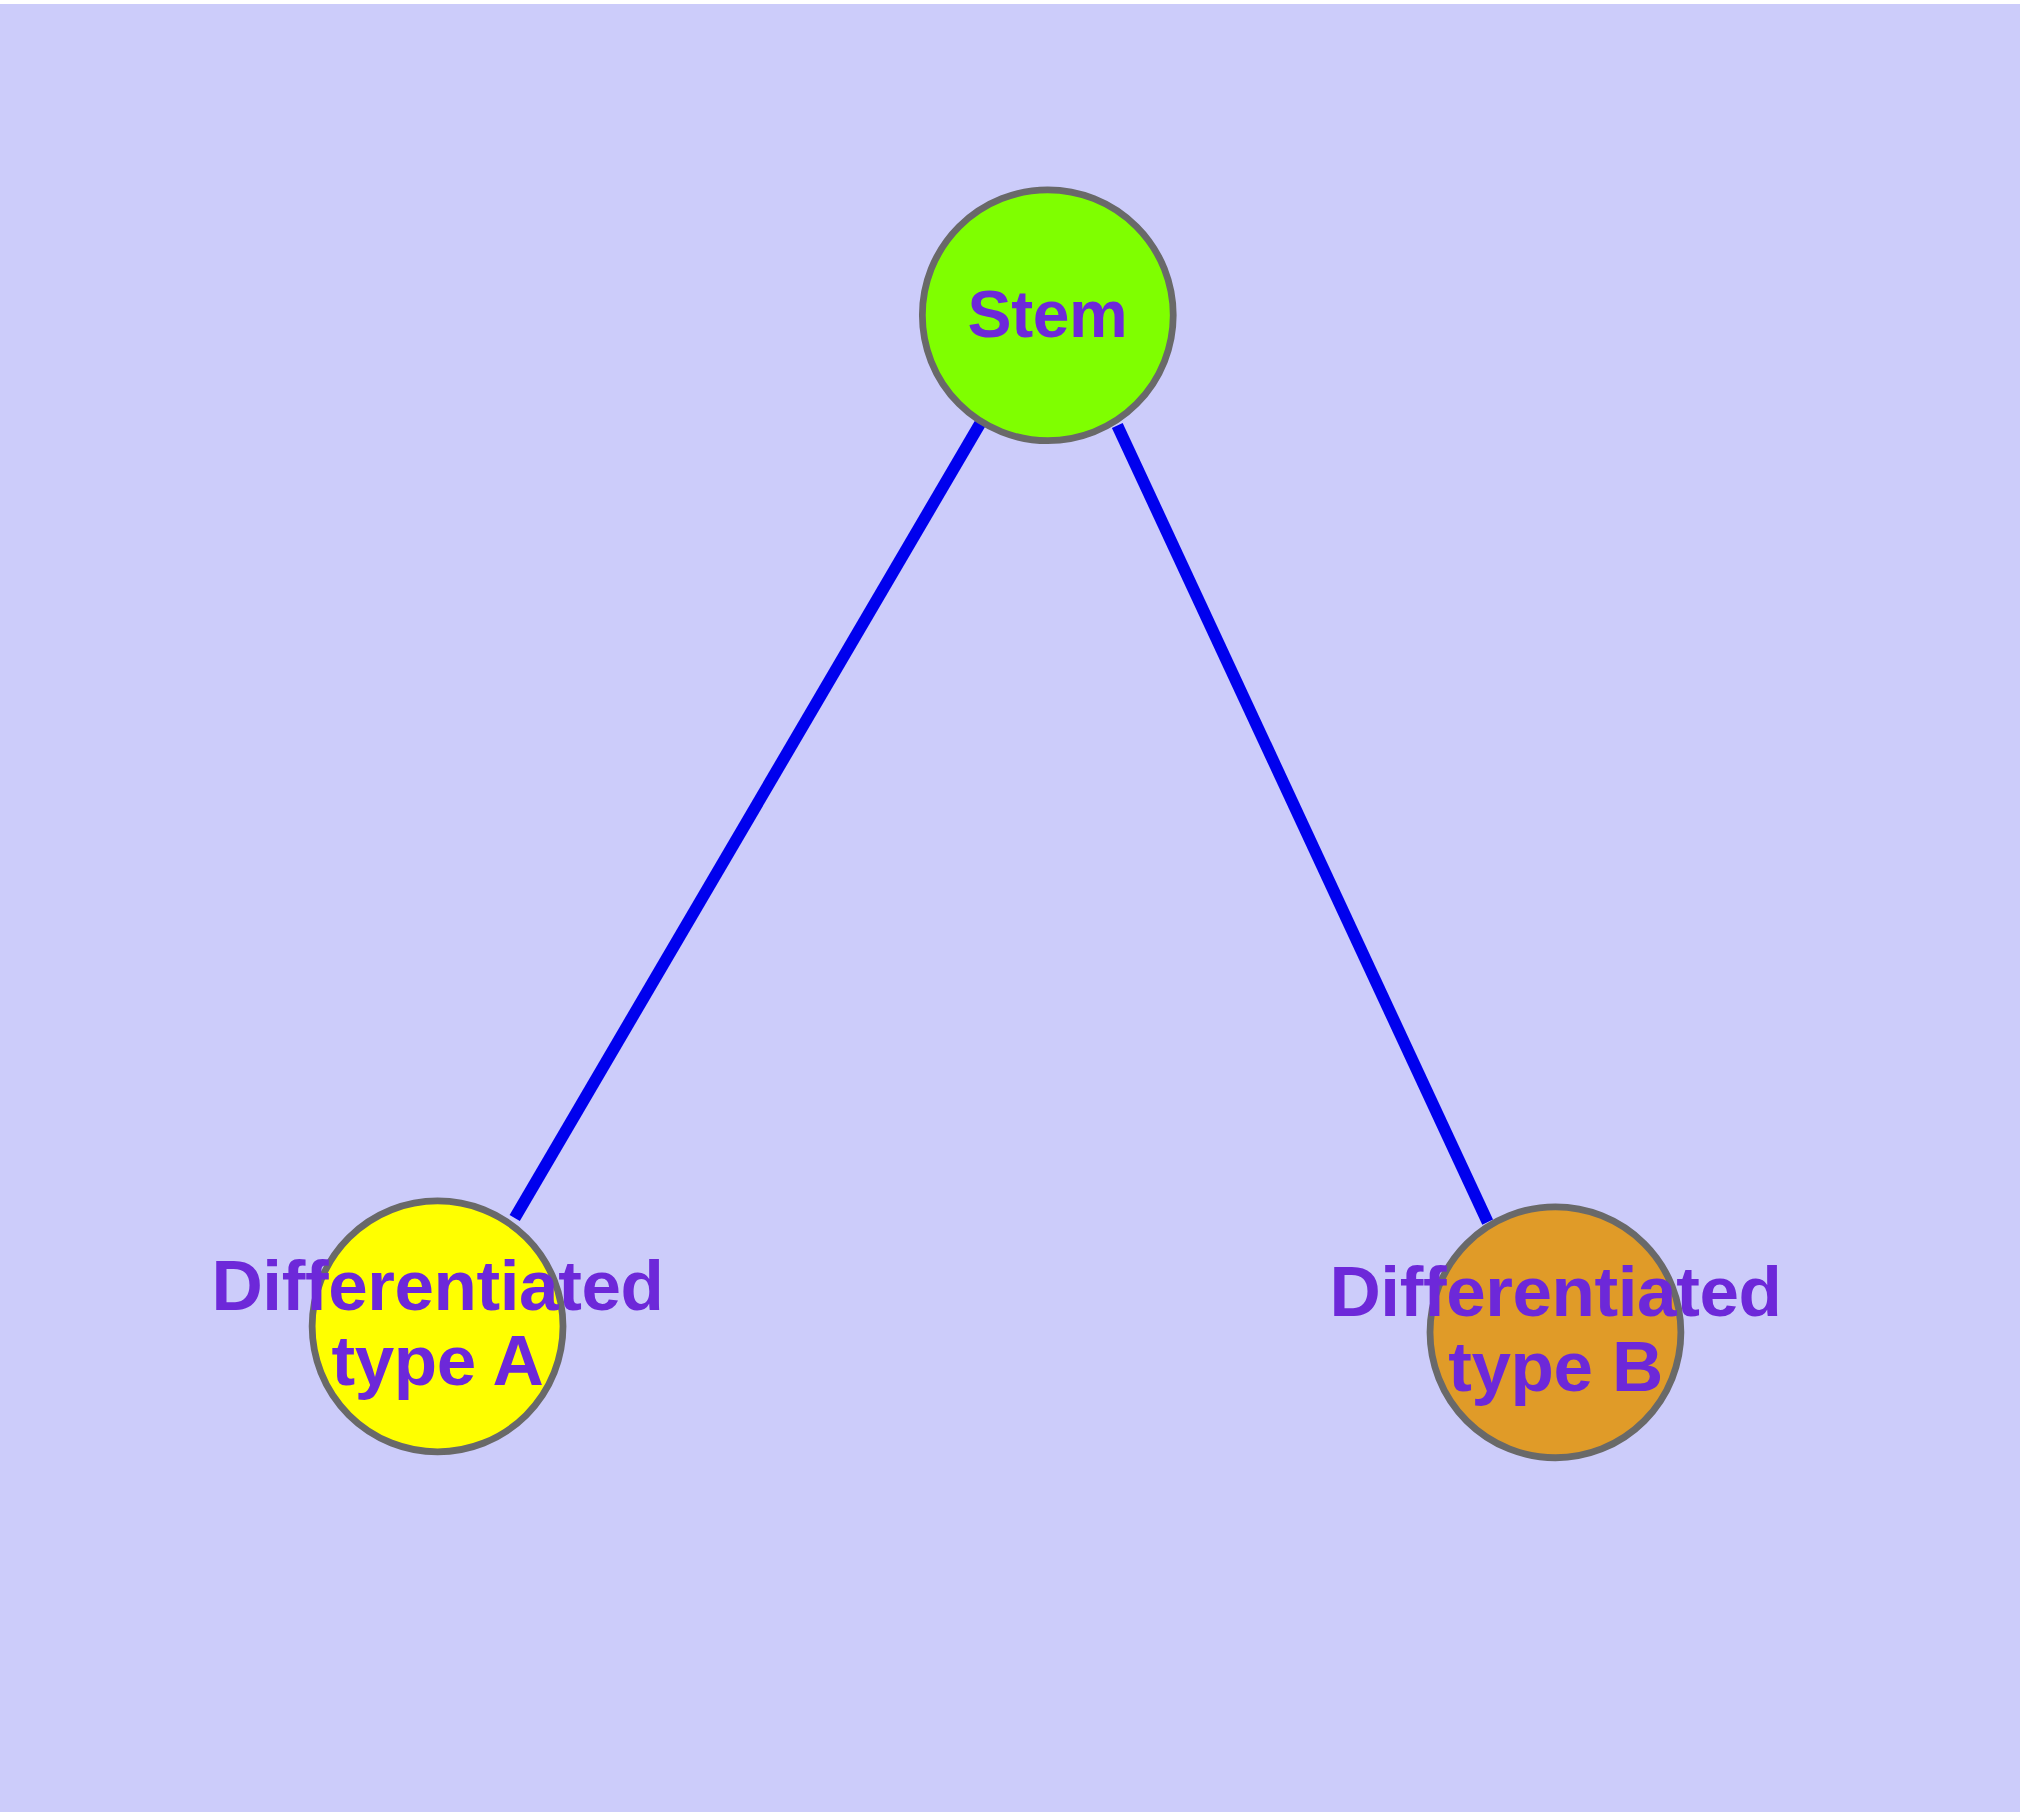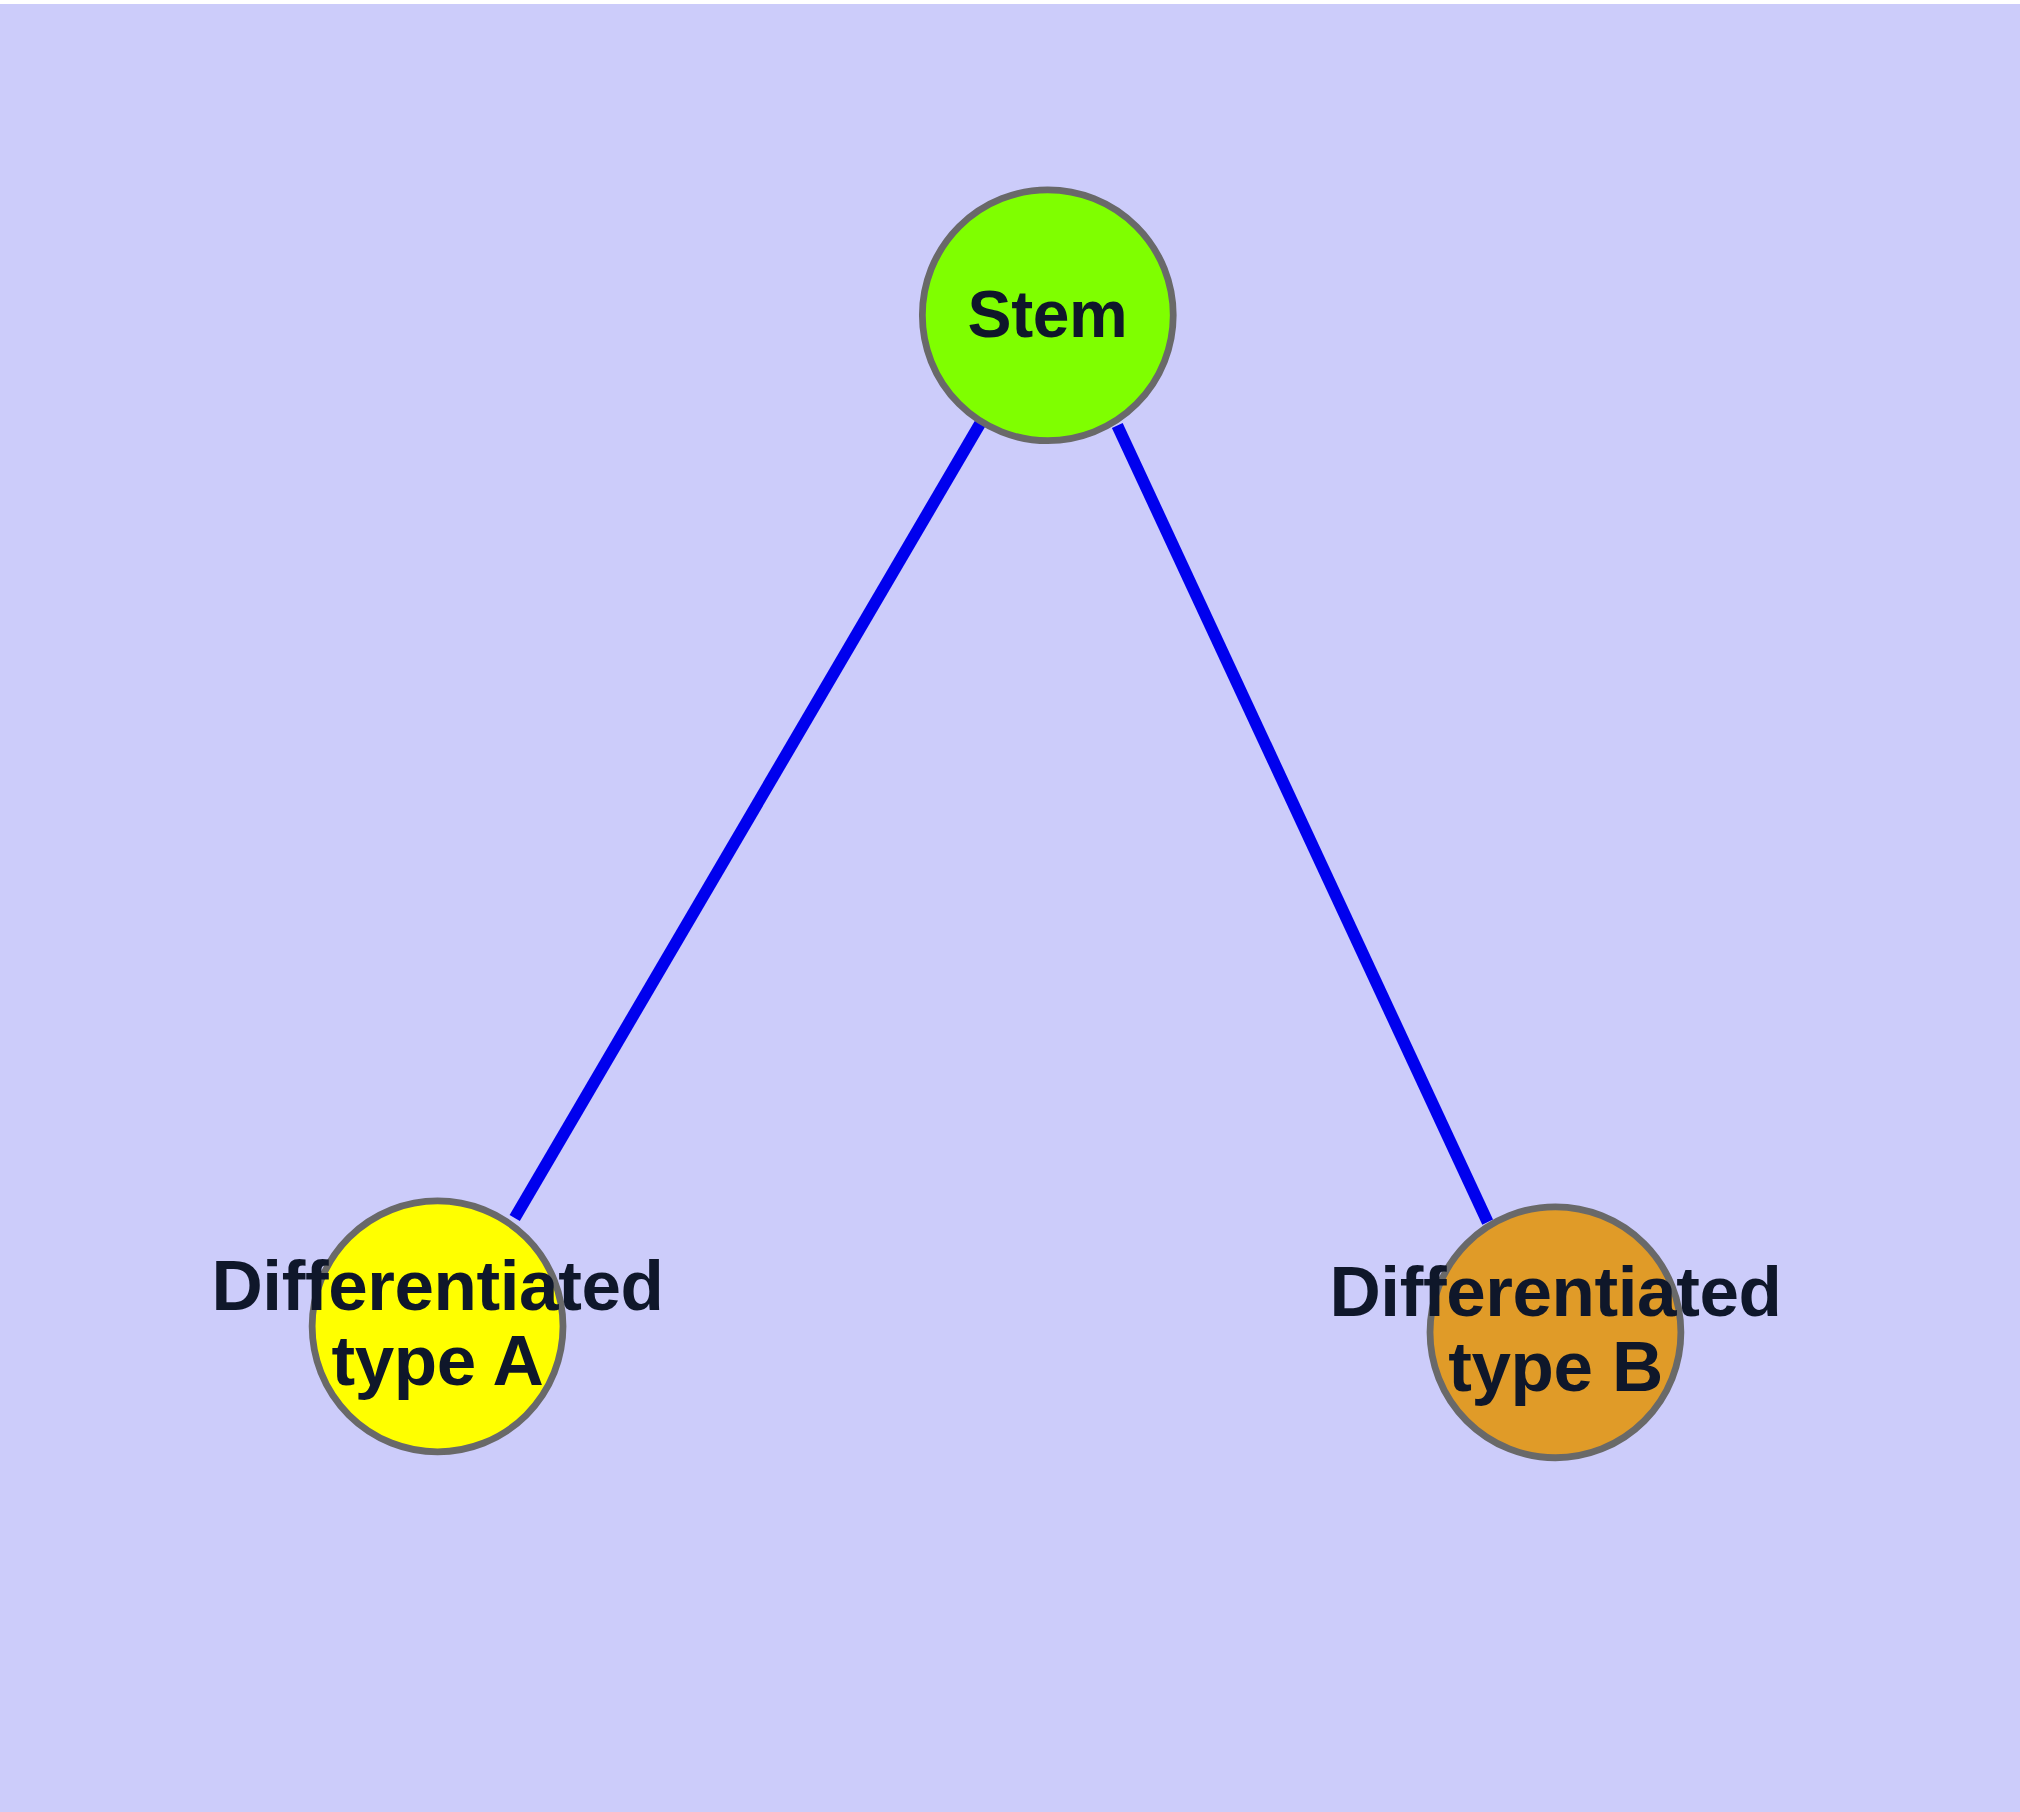--- a/index.html
+++ b/index.html
@@ -28,21 +28,21 @@
     position: absolute;
     left: 0;
     top: 0;
     width: 2021px;
     height: 1812px;
   }
   .node-label {
     position: absolute;
     text-align: center;
     font-weight: bold;
-    color: #0f172a;
+    color: #6d28d9;
     line-height: 1.06;
     white-space: nowrap;
     letter-spacing: -0.4px;
     pointer-events: none;
   }
   .label-stem {
     font-size: 66px;
   }
   .label-diff {
     font-size: 71px;

